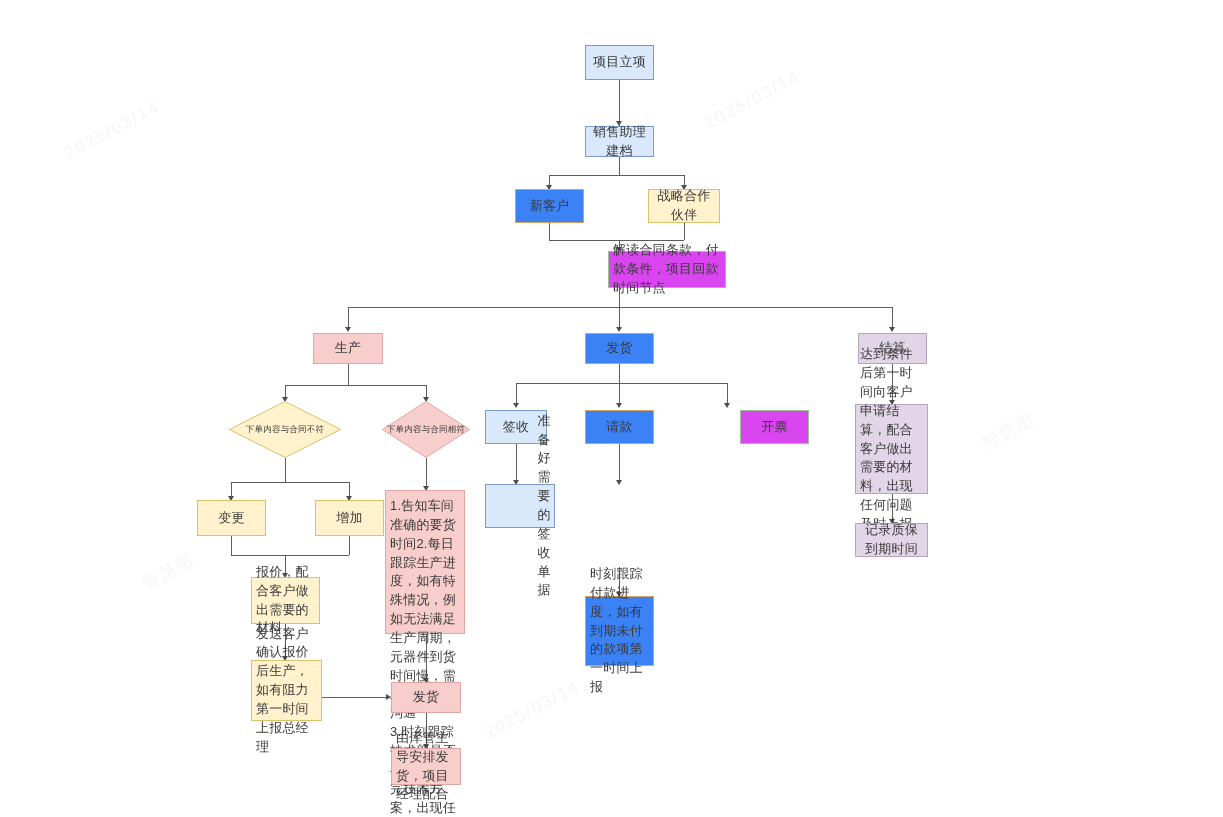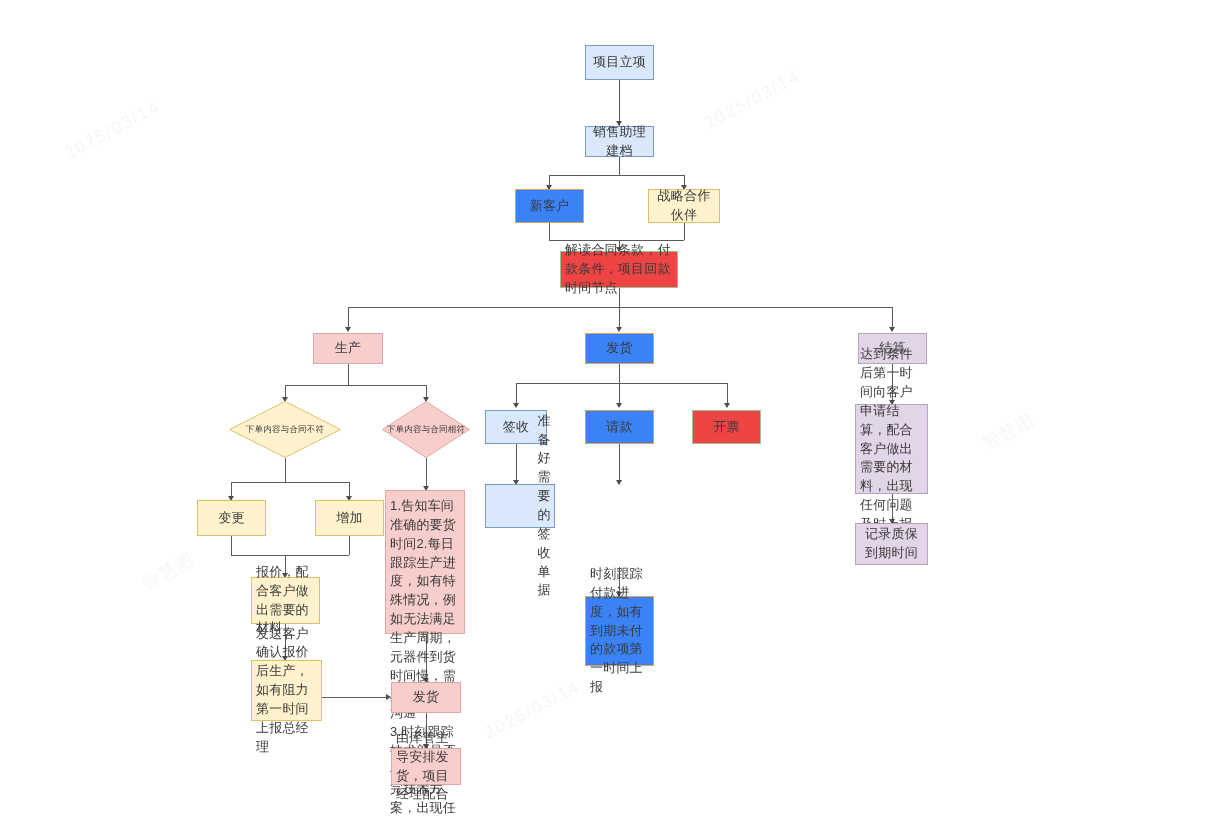--- a/index.html
+++ b/index.html
@@ -39,21 +39,21 @@
     border-style: solid;
     border-width: 1px;
   }
   .node.align-left .lbl {
     text-align: left;
   }
   
   .fill-blue   { background: #dae8fc; border-color: #7a9bc8; }
   .fill-orange { background: #3b82f6; border-color: #d7a25f; }
   .fill-yellow { background: #fff2cc; border-color: #dcc06a; }
-  .fill-green  { background: #ef4444; border-color: #9cbf95; }
+  .fill-green  { background: #d946ef; border-color: #9cbf95; margin-left: 48px; }
   .fill-red    { background: #f8cecc; border-color: #e0a6a4; }
   .fill-purple { background: #e1d5e7; border-color: #b7a2c0; }
 
   
   .diamond {
     position: absolute;
     z-index: 3;
   }
   .diamond .shape {
     position: absolute;
@@ -294,17 +294,17 @@
 
 
   <div class="node box fill-orange align-left" style="left:585px; top:596px; width:69px; height:70px;">
     <span class="lbl">时刻跟踪付款进度，如有到期未付的款项第一时间上报</span>
   </div>
 
   <div class="node box fill-purple align-left" style="left:855px; top:404px; width:73px; height:90px;">
     <span class="lbl">达到条件后第一时间向客户申请结算，配合客户做出需要的材料，出现任何问题及时上报总经理</span>
   </div>
 
-  <div class="node box fill-purple" style="left:855px; top:523px; width:73px; height:42px;">
+  <div class="node box fill-purple" style="left:855px; top:523px; width:73px; height:34px;">
     <span class="lbl">记录质保到期时间</span>
   </div>
 
 </div>
 
 </body></html>

